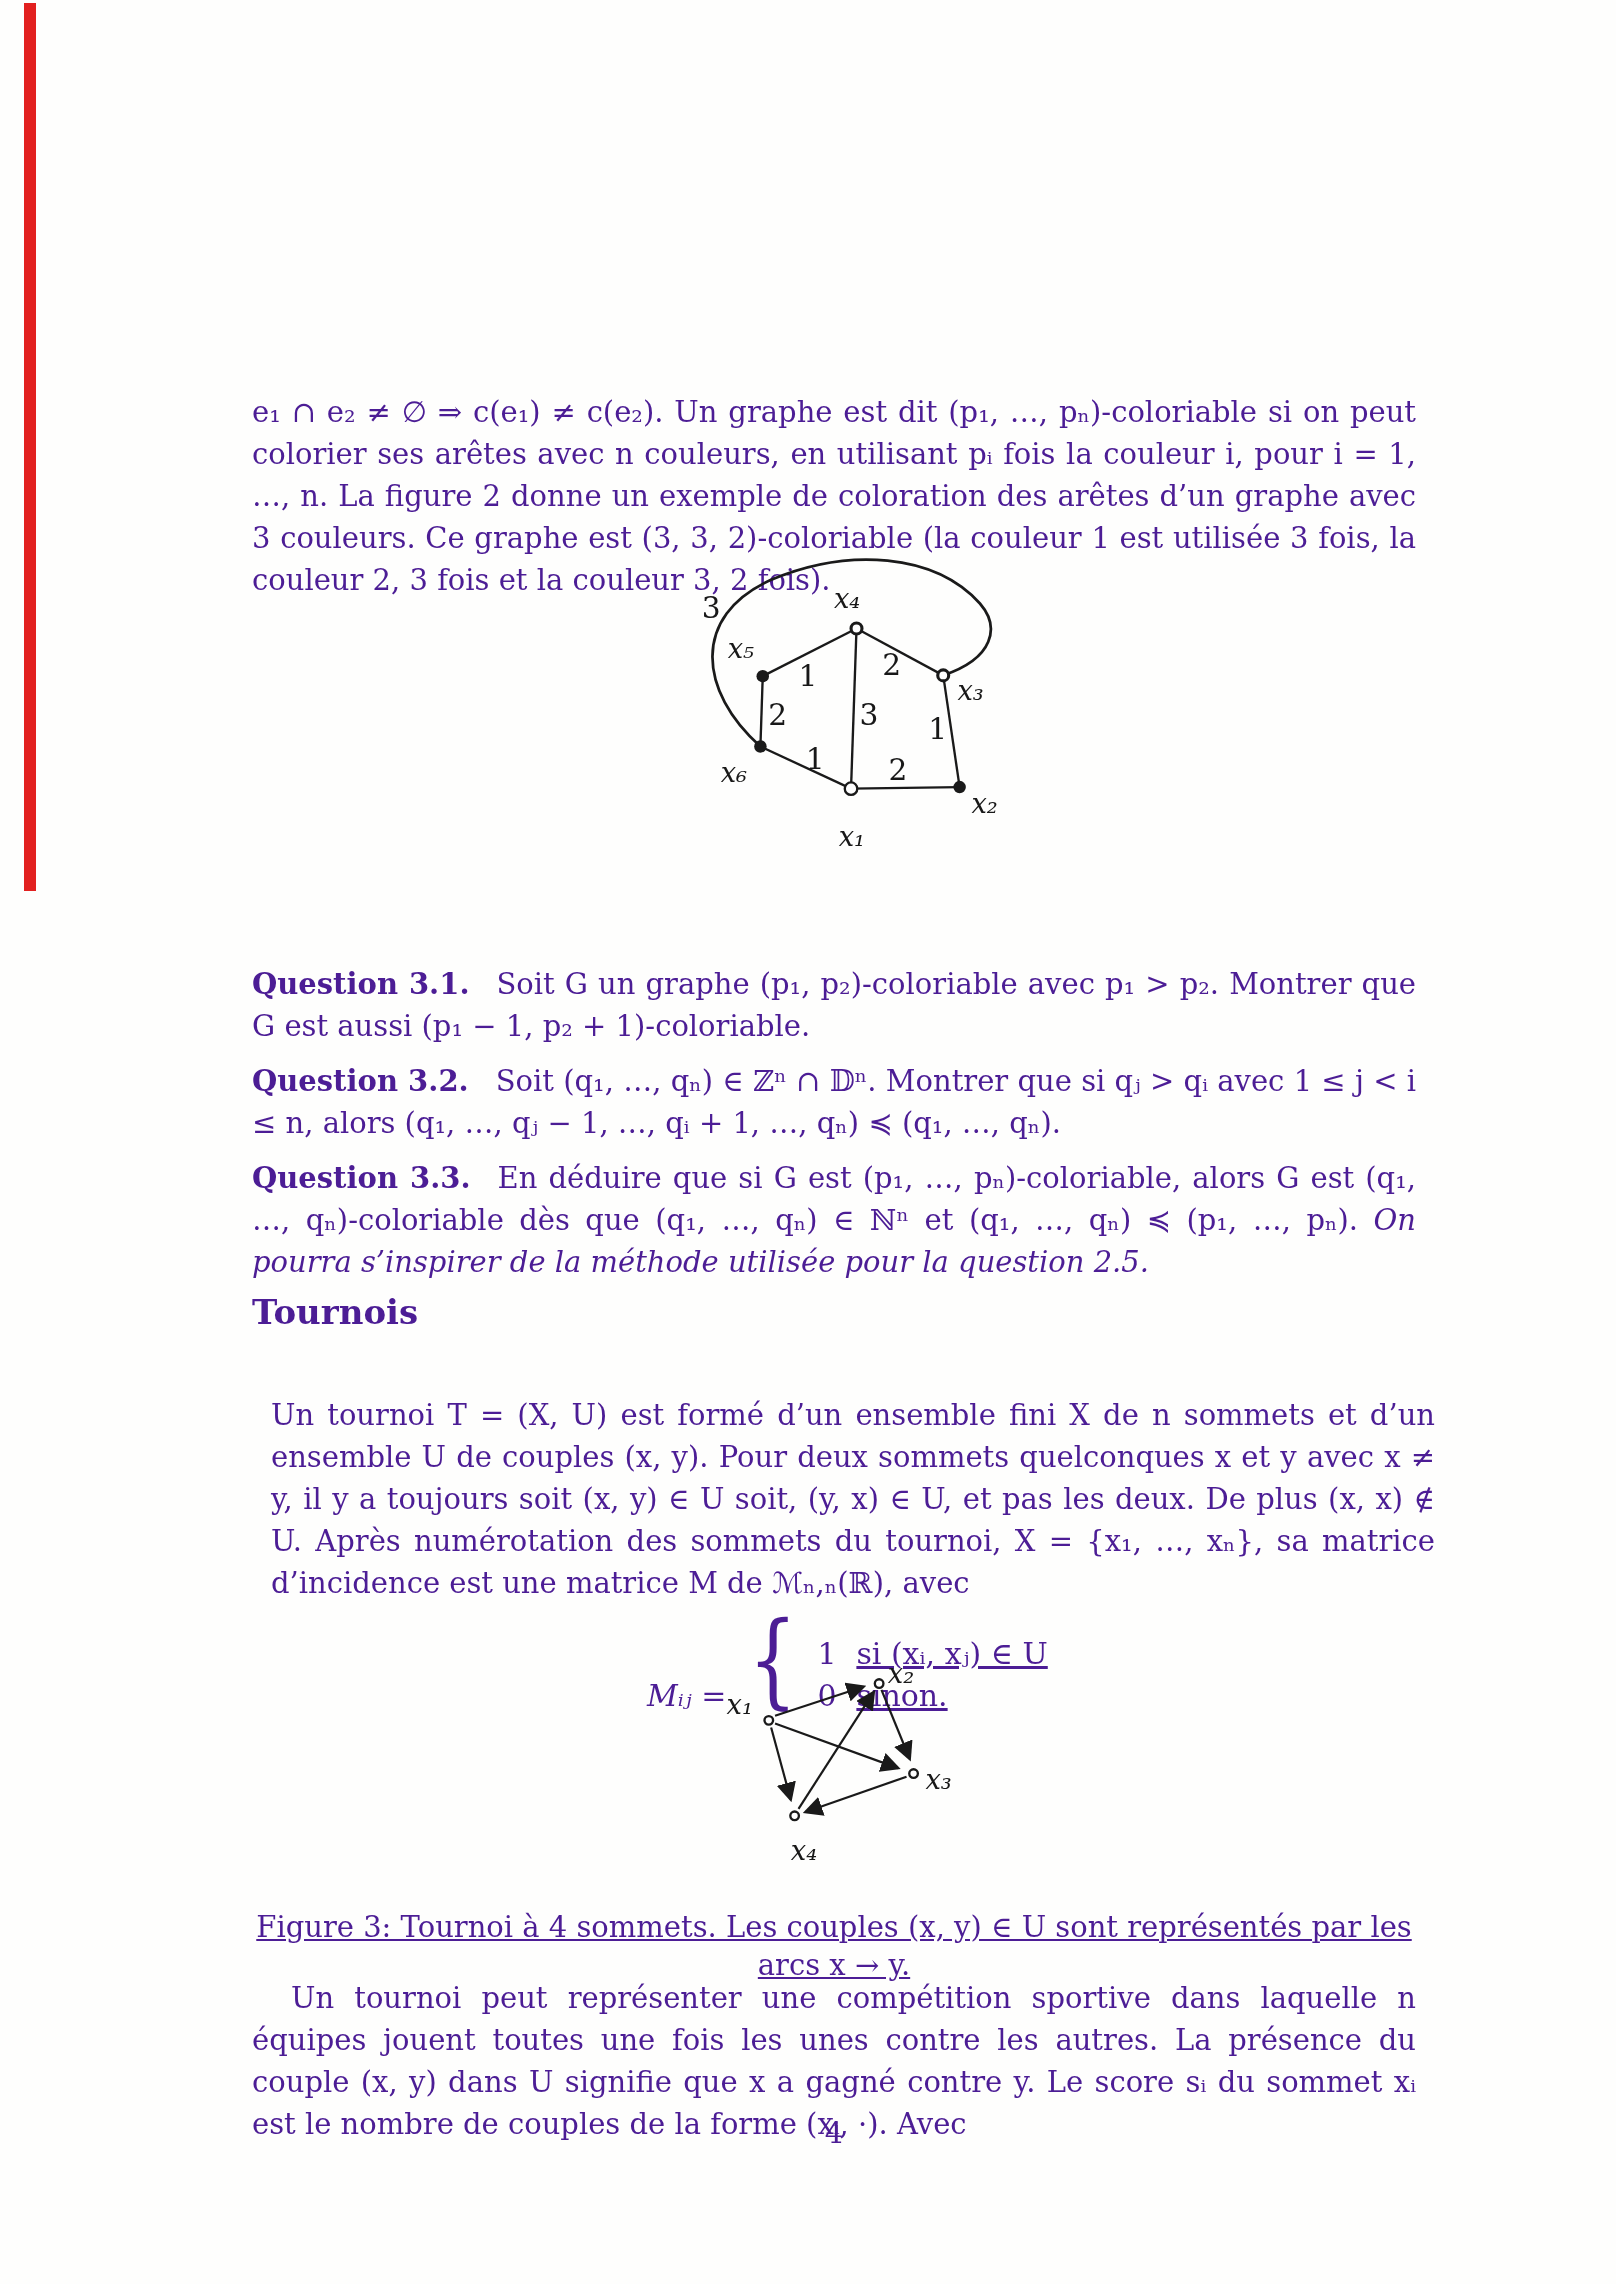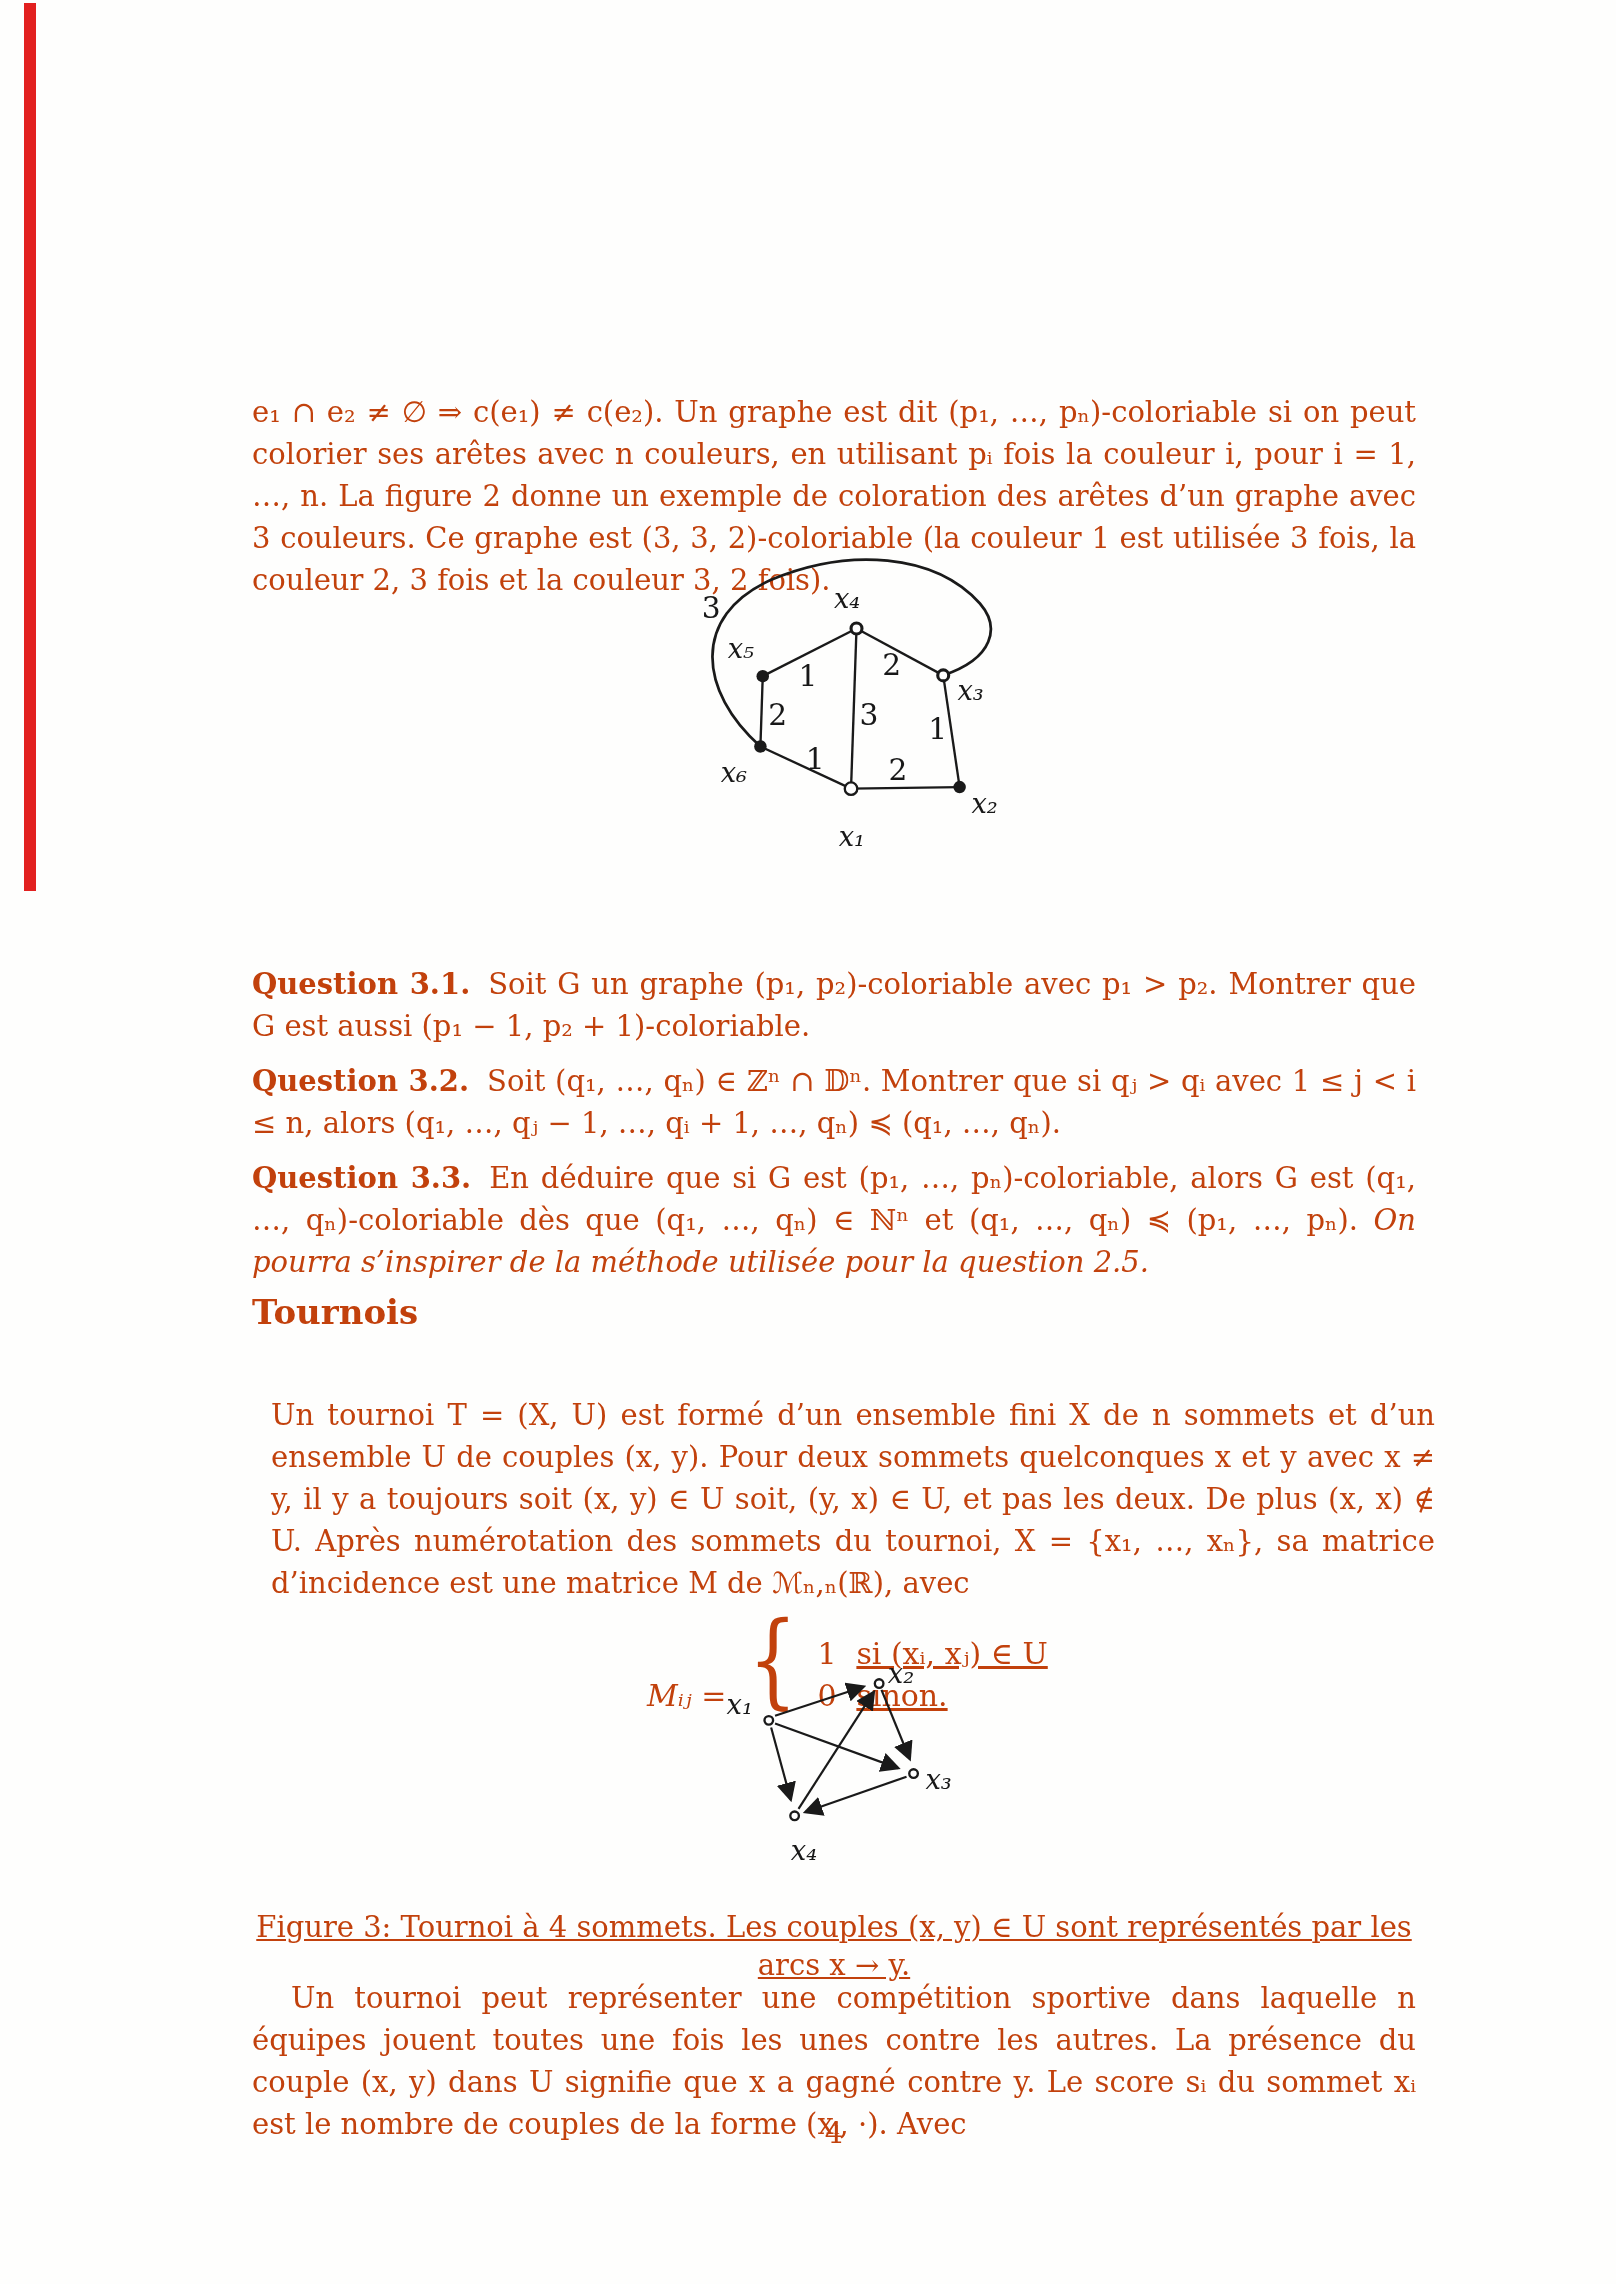--- a/index.html
+++ b/index.html
@@ -1,23 +1,23 @@
 <!DOCTYPE html>
 <html style="font-size:12.5px"><head>
 <meta charset="utf-8">
 <style>
   html,body{margin:0;padding:0;background:#ffffff;}
   .page{position:relative;width:1616px;height:2284px;background:#fefefdl;background:#fefefd;
-        font-family:"DejaVu Serif","DejaVu Sans",serif;color:#c2410c;overflow:hidden;}
+        font-family:"DejaVu Serif","DejaVu Sans",serif;color:#4c1d95;overflow:hidden;}
   .redbar{position:absolute;left:23.5px;top:3.1px;width:12.5px;height:888px;}
   .para{position:absolute;left:252px;width:1164px;font-size:29px;line-height:42px;
         text-align:justify;}
   .caption{position:absolute;left:252px;width:1164px;font-size:29px;line-height:38px;
         text-align:center;}
-  .qlabel{font-weight:700;margin-right:18px;}
+  .qlabel{font-weight:700;margin-right:27px;}
   .note{font-style:italic;}
   .indent{text-indent:39px;}
   .section-heading{position:absolute;left:252px;top:1292px;font-size:34px;font-weight:700;}
   .equation{position:absolute;left:647px;top:1608px;display:flex;align-items:flex-end;
         font-size:30px;line-height:1;}
   .eq-lhs{font-style:italic;margin-right:14px;}
   .brace{font-size:103px;font-weight:400;line-height:1;transform:scaleX(.75);
         transform-origin:center;margin-right:1.6px;}
   .cases{display:flex;flex-direction:column;row-gap:12.5px;margin-left:6.3px;}
   .case{display:flex;align-items:baseline;}

